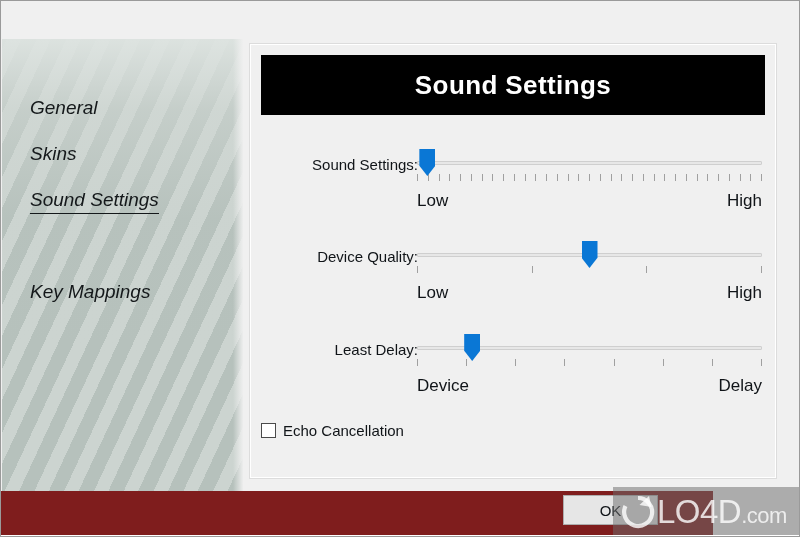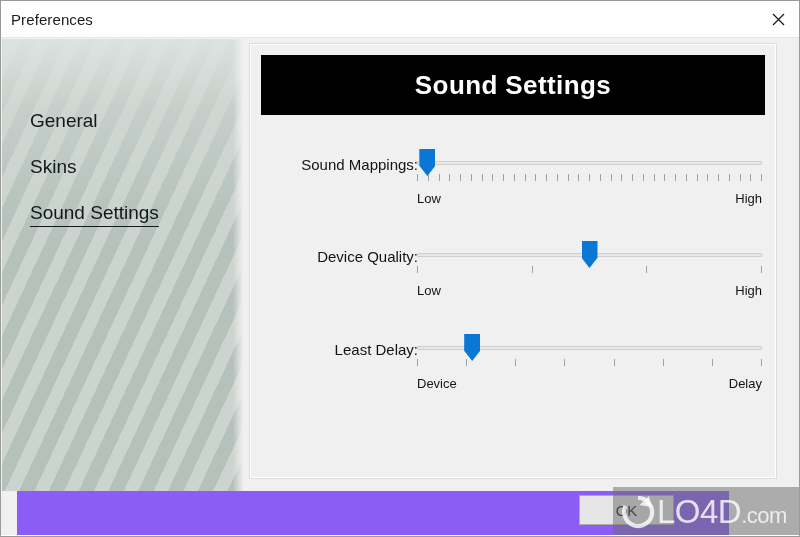--- a/index.html
+++ b/index.html
@@ -76,22 +76,22 @@
   }
   #sidebar-edge {
     position: absolute;
     right: 0; top: 0;
     width: 10px; height: 452px;
     background: linear-gradient(to right, rgba(240,240,240,0) 0%, rgba(240,240,240,0.95) 100%);
     pointer-events: none;
   }
   #nav {
     position: absolute;
-    left: 0; top: 13px;
-    width: 241px; height: 452px;
+    left: 0; top: 0;
+    width: 241px; height: 452px; font-style: italic;
   }
   .nav-item {
     position: absolute;
     left: 28px;
     font-size: 19px;
     color: #14181a;
     white-space: nowrap;
     cursor: pointer;
     line-height: 24px;
   }
@@ -168,21 +168,21 @@
     top: 5px;
     width: 16px; height: 27px;
     margin-left: -8px;
     background: #0a77d5;
     clip-path: polygon(0 0, 100% 0, 100% 62%, 50% 100%, 0 62%);
     cursor: pointer;
   }
   .end-label {
     position: absolute;
     top: 47px;
-    font-size: 13px;
+    font-size: 17px;
     color: #101418;
     white-space: nowrap;
   }
   .end-label.left  { left: 0; }
   .end-label.right { right: 0; }
 
   
   #checkbox-row {
     position: absolute;
     left: 11px; top: 378px;
@@ -198,23 +198,23 @@
   }
   #checkbox-label {
     font-size: 15px;
     color: #101418;
     white-space: nowrap;
   }
 
   
   #footer {
     position: absolute;
-    left: 16px; top: 490px;
+    left: 0; top: 490px;
     width: 712px; height: 47px;
-    background: #8b5cf6;
+    background: #7f1d1d;
   }
   .dlg-btn {
     position: absolute;
     top: 4px;
     width: 95px; height: 30px;
     background: #e6e6e6;
     border: 1px solid #adadad;
     font-size: 15px;
     color: #101418;
     display: flex;
@@ -259,50 +259,40 @@
     left: 0; top: 534px;
     width: 800px; height: 3px;
     background: #ffffff;
   }
 </style>
 </head>
 <body>
 
 <div id="window">
 
-  <div id="titlebar">
-    <div id="title-text">Preferences</div>
-    <div id="close-btn">
-      <span>
-        <svg width="13" height="13" viewBox="0 0 13 13">
-          <line x1="1" y1="1" x2="12" y2="12" stroke="#1b1b1b" stroke-width="1.2"></line>
-          <line x1="12" y1="1" x2="1" y2="12" stroke="#1b1b1b" stroke-width="1.2"></line>
-        </svg>
-      </span>
-    </div>
-  </div>
 
   <div id="sidebar">
     <div id="sidebar-fade"></div>
     <div id="sidebar-edge"></div>
     <div id="nav">
       <div class="nav-item" style="top:57px">General</div>
       <div class="nav-item" style="top:103px">Skins</div>
       <div class="nav-item selected" style="top:149px">Sound Settings</div>
+      <div class="nav-item" style="top:241px">Key Mappings</div>
     </div>
   </div>
 
   <div id="content-panel">
 
     <div id="banner">
       <div id="banner-title">Sound Settings</div>
     </div>
 
     <div class="slider-row" style="top:100px">
-      <div class="slider-label">Sound Mappings:</div>
+      <div class="slider-label">Sound Settings:</div>
       <div class="slider-wrap">
         <div class="track"></div>
         <div class="ticks">
             <div class="tick" style="left: 0px;"></div>
             <div class="tick" style="left: 10.75px;"></div>
             <div class="tick" style="left: 21.5px;"></div>
             <div class="tick" style="left: 32.25px;"></div>
             <div class="tick" style="left: 43px;"></div>
             <div class="tick" style="left: 53.75px;"></div>
             <div class="tick" style="left: 64.5px;"></div>
@@ -368,20 +358,24 @@
             <div class="tick" style="left: 245.714px;"></div>
             <div class="tick" style="left: 294.857px;"></div>
             <div class="tick" style="left: 344px;"></div>
           </div>
         <div class="thumb" style="left: 16%;"></div>
         <div class="end-label left">Device</div>
         <div class="end-label right">Delay</div>
       </div>
     </div>
 
+    <div id="checkbox-row">
+      <div id="checkbox-box"></div>
+      <div id="checkbox-label">Echo Cancellation</div>
+    </div>
 
   </div>
 
   <div id="footer">
     <div class="dlg-btn" id="ok-button">OK</div>
   </div>
 
   <div id="watermark">
     <span id="wm-logo">
       <svg width="38" height="38" viewBox="0 0 38 38">

